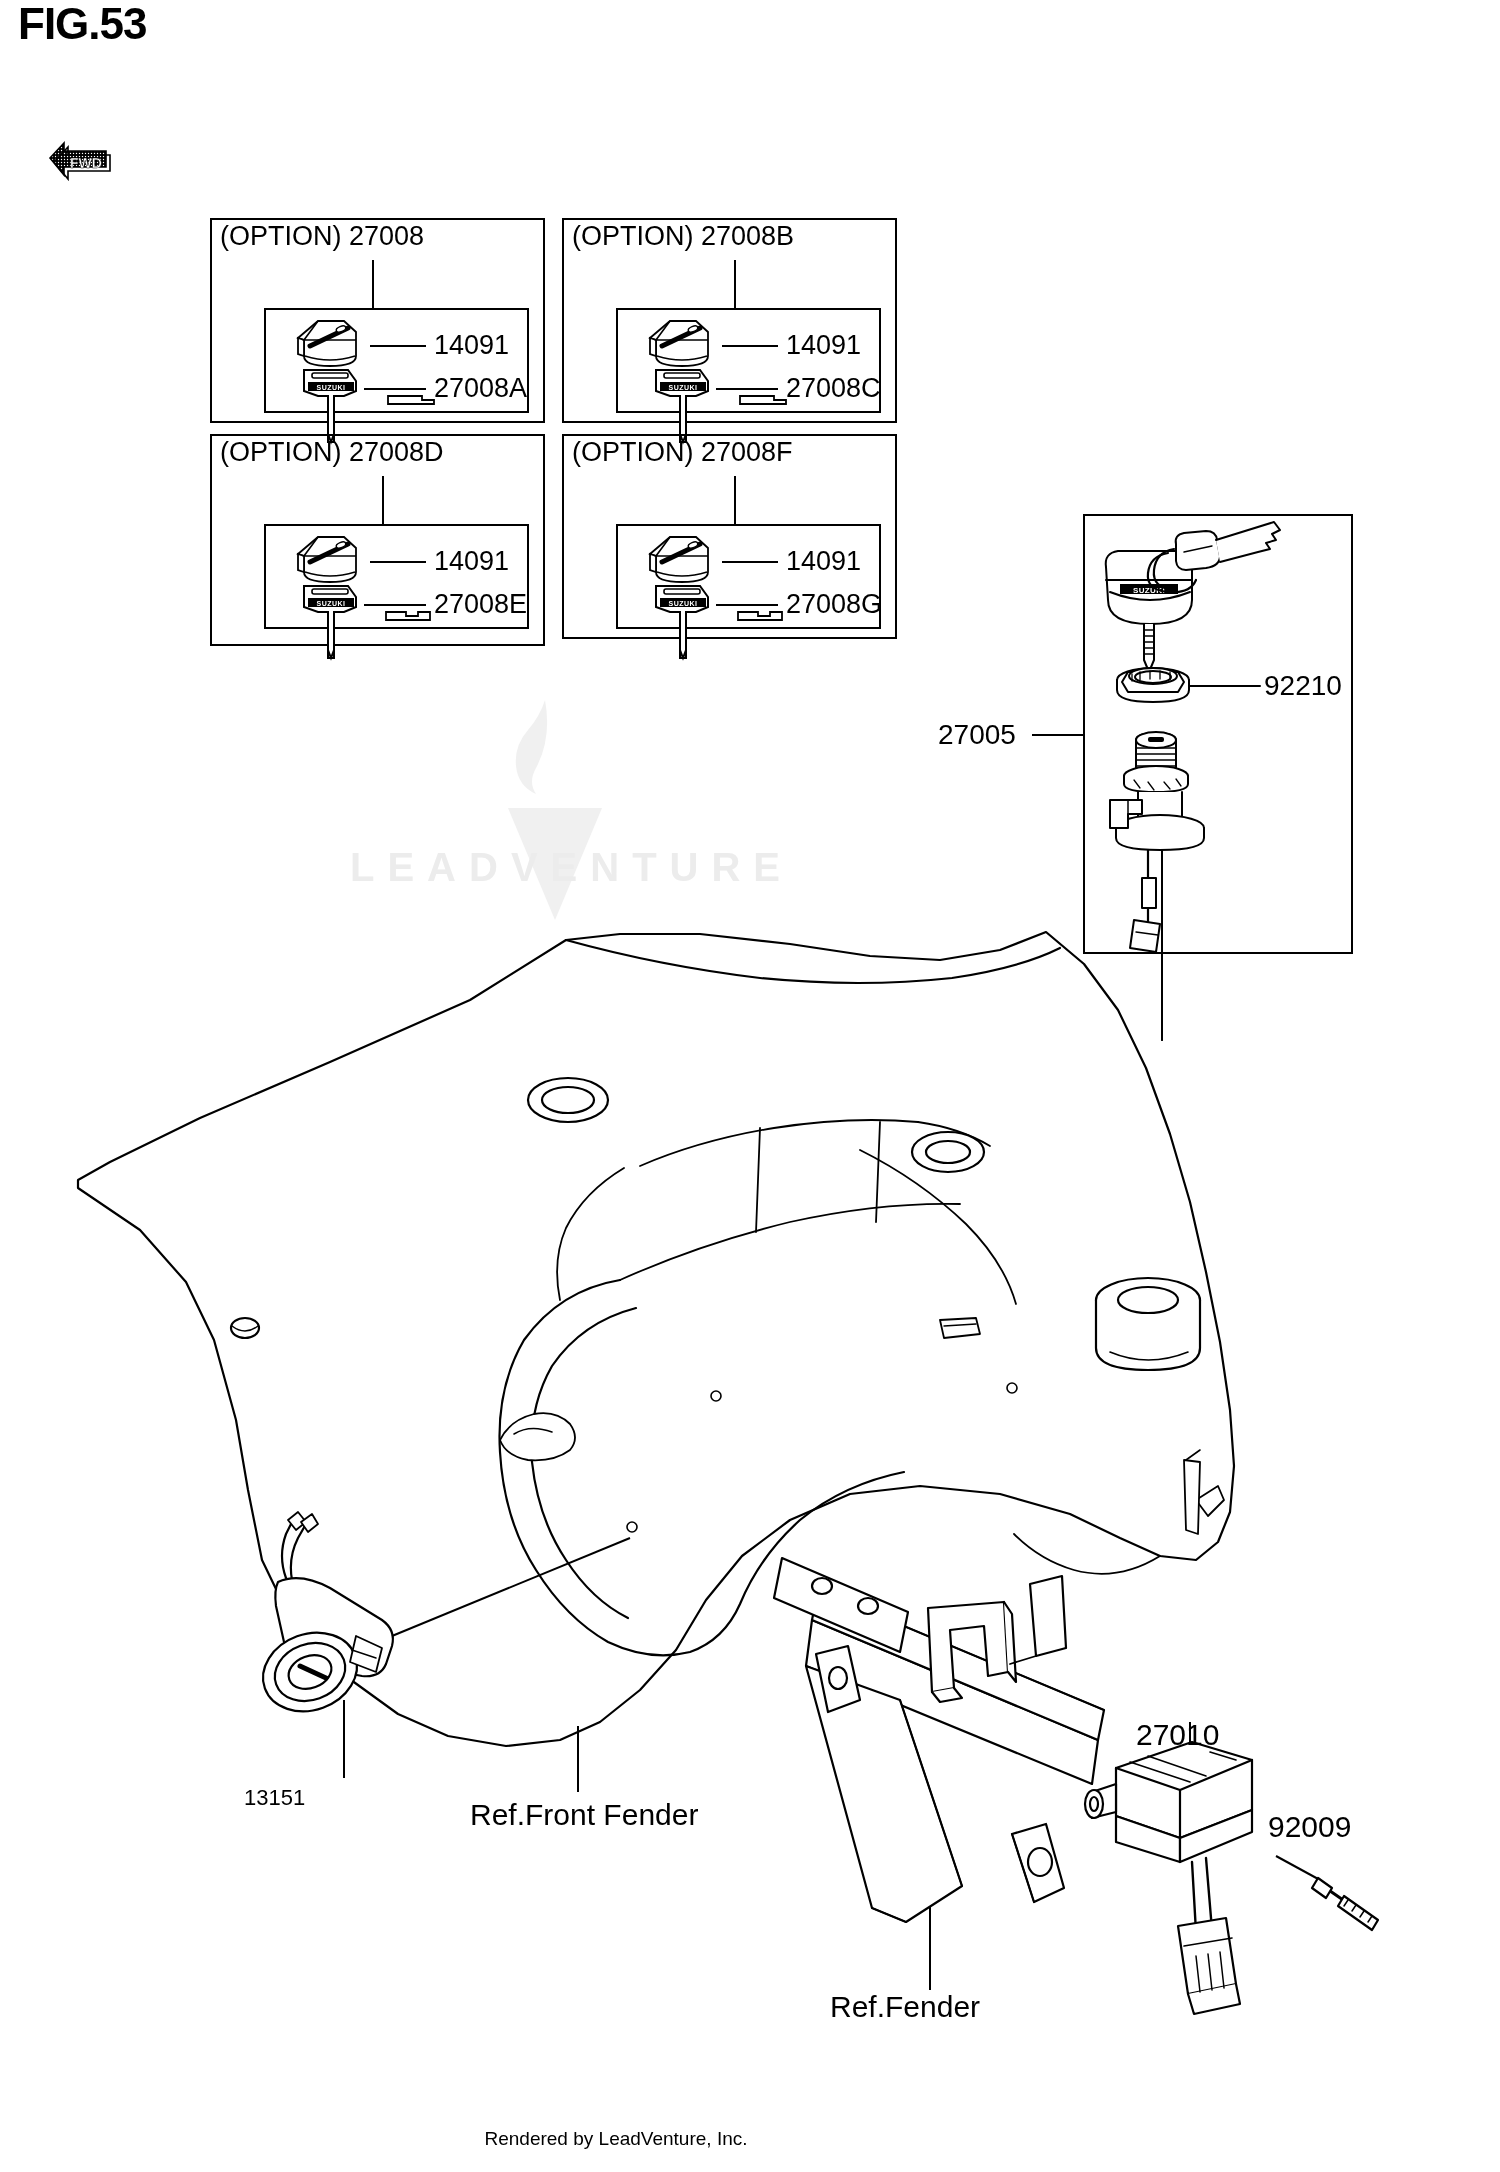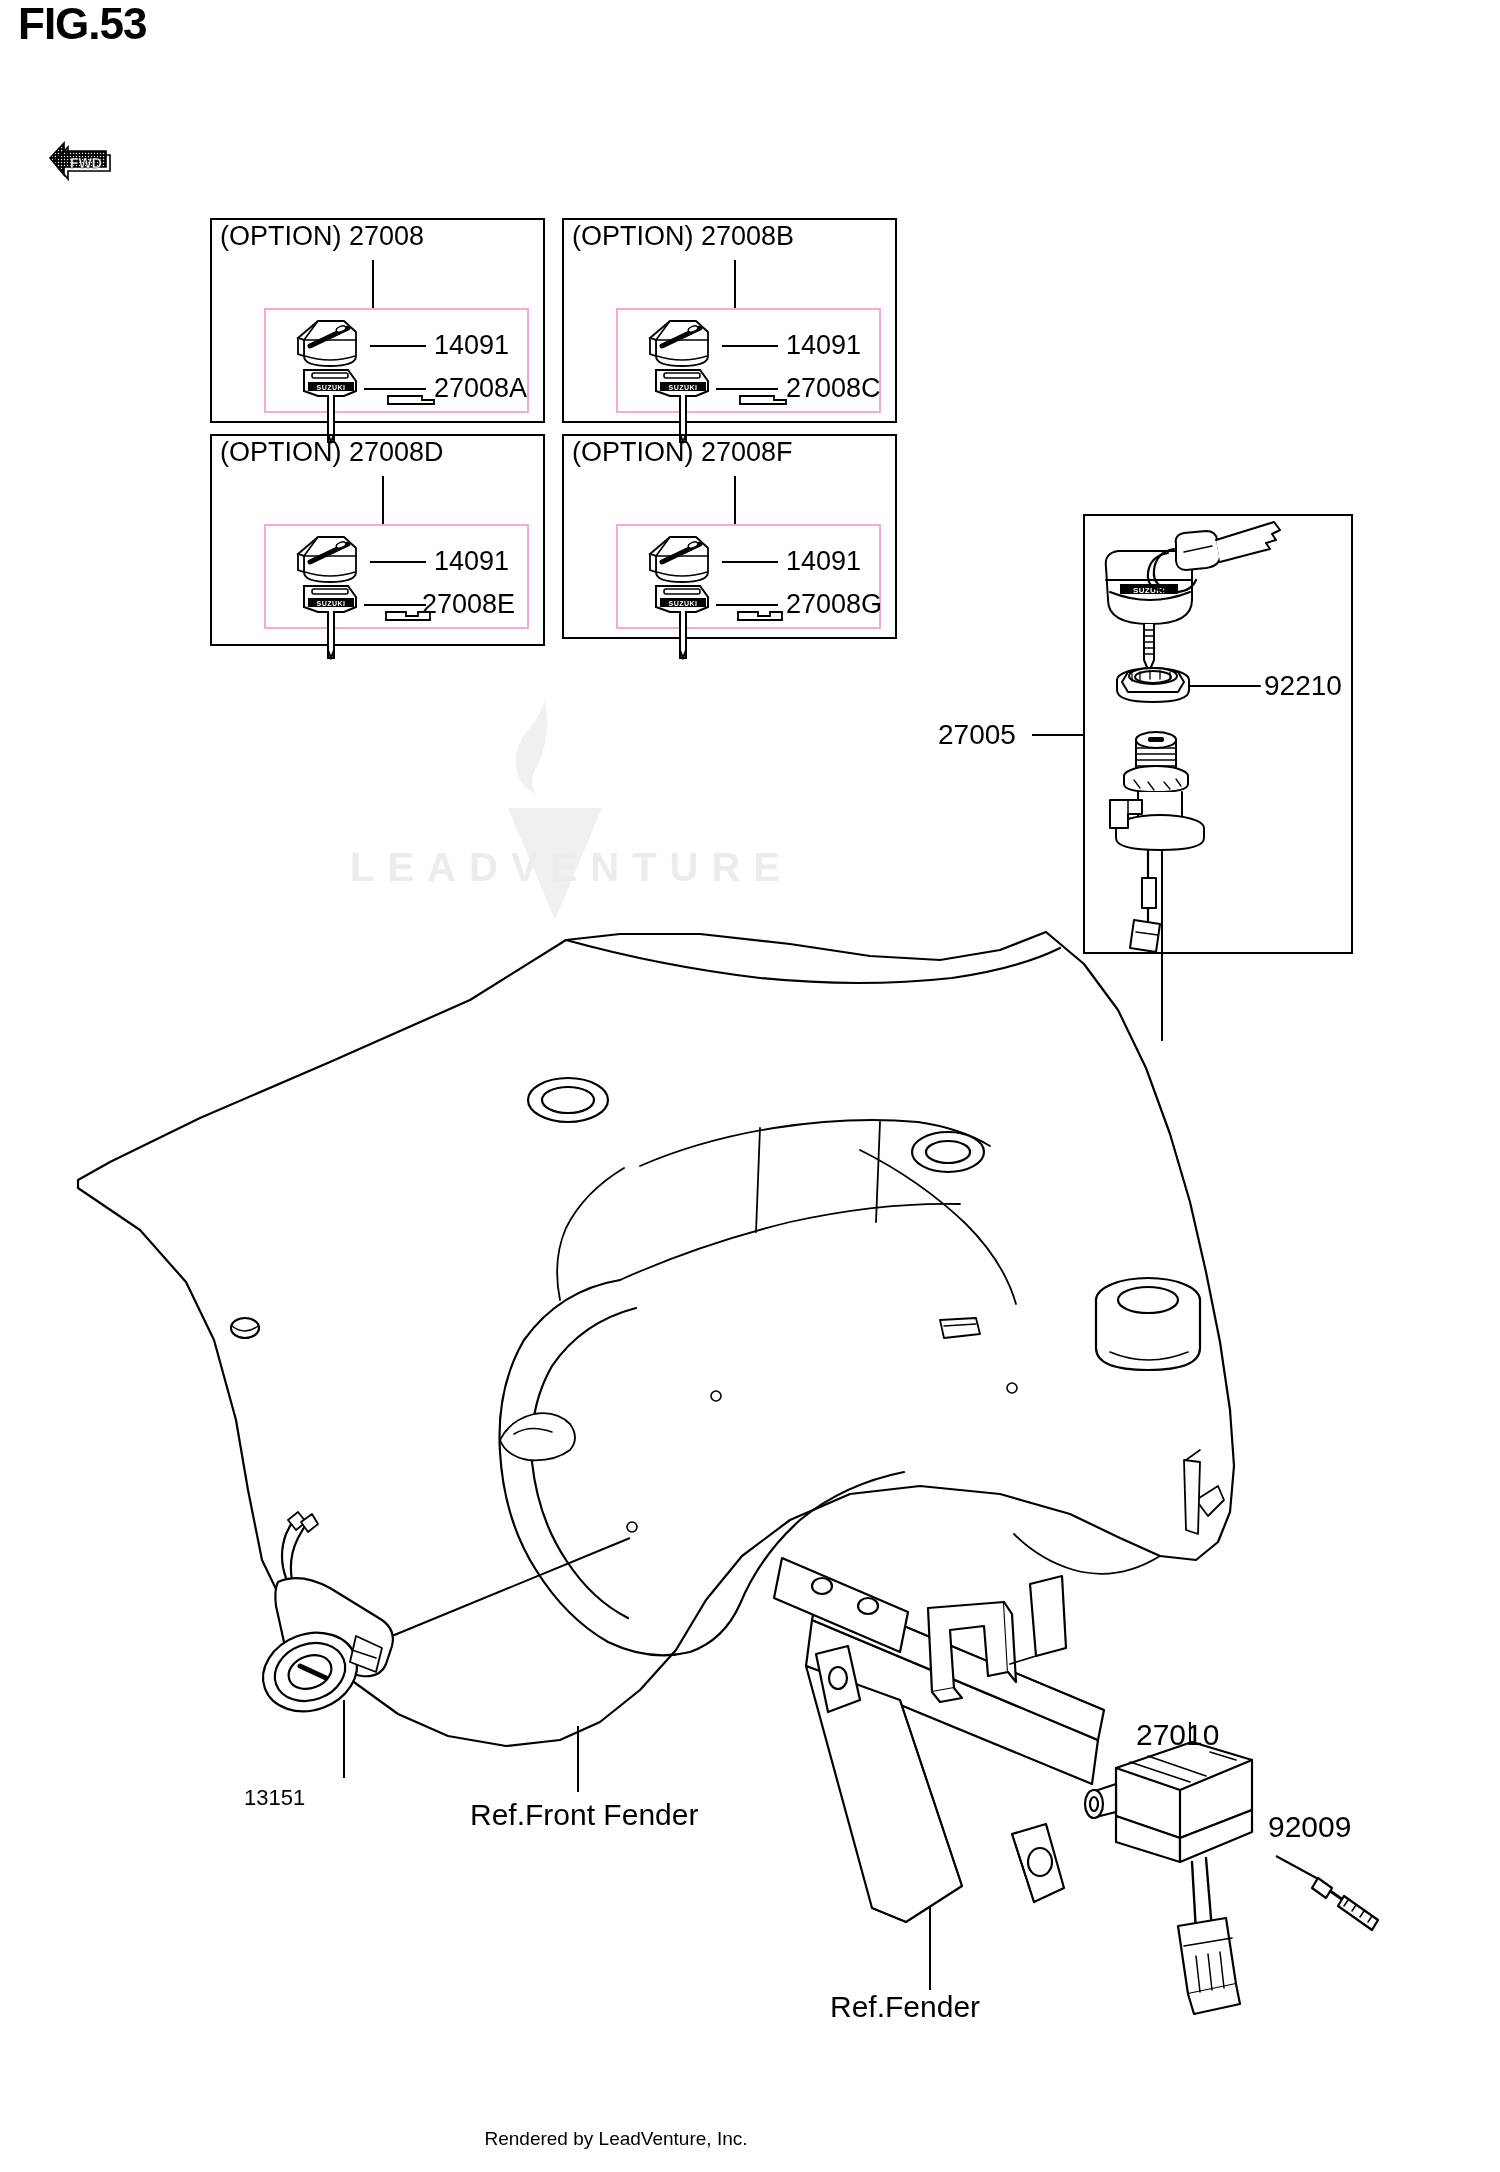--- a/index.html
+++ b/index.html
@@ -54,21 +54,21 @@
     white-space: nowrap;
     line-height: 1;
   }
   .option-leader {
     position: absolute;
     width: 2px;
     background: #000;
   }
   .inner-box {
     position: absolute;
-    border: 2px solid #f9a8d4;
+    border: 2px solid #000000;
     box-sizing: border-box;
   }
   .part-label {
     position: absolute;
     font-size: 27px;
     white-space: nowrap;
     line-height: 1;
   }
   .lead-line {
     position: absolute;
@@ -237,21 +237,21 @@
       <div class="part-label" style="left:168px; top:22px;">14091</div>
 
       <svg width="86" height="82" style="position:absolute;left:20px;top:54px;" viewBox="0 0 86 82">
         <path d="M18 6 L62 6 L70 17 L70 27 L58 32 L48 32 L48 78 L42 78 L42 32 L32 32 L18 27 L18 17 Z" fill="#fff" stroke="#000" stroke-width="2"></path>
         <rect x="26" y="9" width="36" height="5" rx="2" fill="#fff" stroke="#000" stroke-width="1.6"></rect>
         <rect x="22" y="18" width="46" height="9" fill="#000"></rect>
         <text x="45" y="25.5" font-family="'Liberation Sans',sans-serif" font-size="7" font-weight="bold" fill="#fff" text-anchor="middle" letter-spacing="0.5">SUZUKI</text>
         <path d="M42 32 L42 70 L45 78 L48 70 L48 32" fill="#fff" stroke="#000" stroke-width="2"></path>
       </svg>
       <div class="lead-line" style="left:98px; top:78px; width:62px;"></div>
-      <div class="part-label" style="left:156px; top:65px;text-align:center;">27008E</div>
+      <div class="part-label" style="left:168px; top:65px;text-align:center;">27008E</div>
 
       <svg width="66" height="16" style="position:absolute;left:118px;top:82px;" viewBox="0 0 66 16">
         <path d="M2 4 L22 4 L22 8 L34 8 L34 4 L46 4 L46 12 L2 12 Z" fill="#fff" stroke="#000" stroke-width="1.8"></path>
       </svg>
     </div>
   </div>
 
   <div class="option-box" style="left:562px; top:434px; width:335px; height:205px;">
     <div class="option-title">(OPTION) 27008F</div>
     <div class="option-leader" style="left:170px; top:40px; height:50px;"></div>

